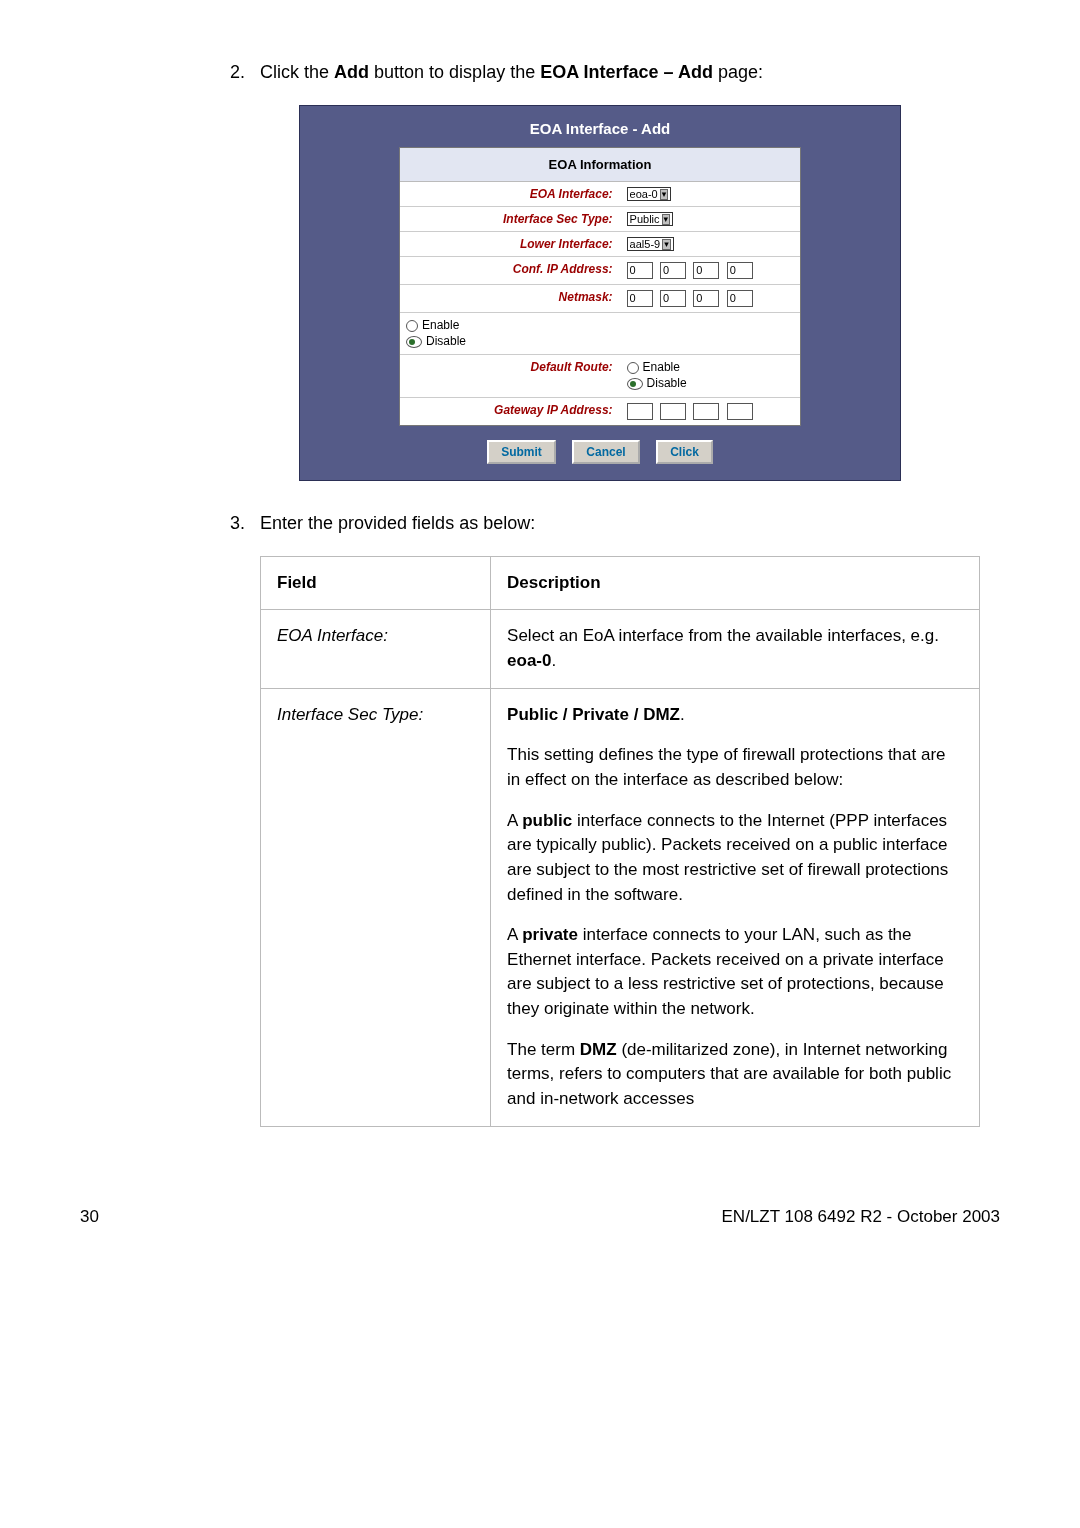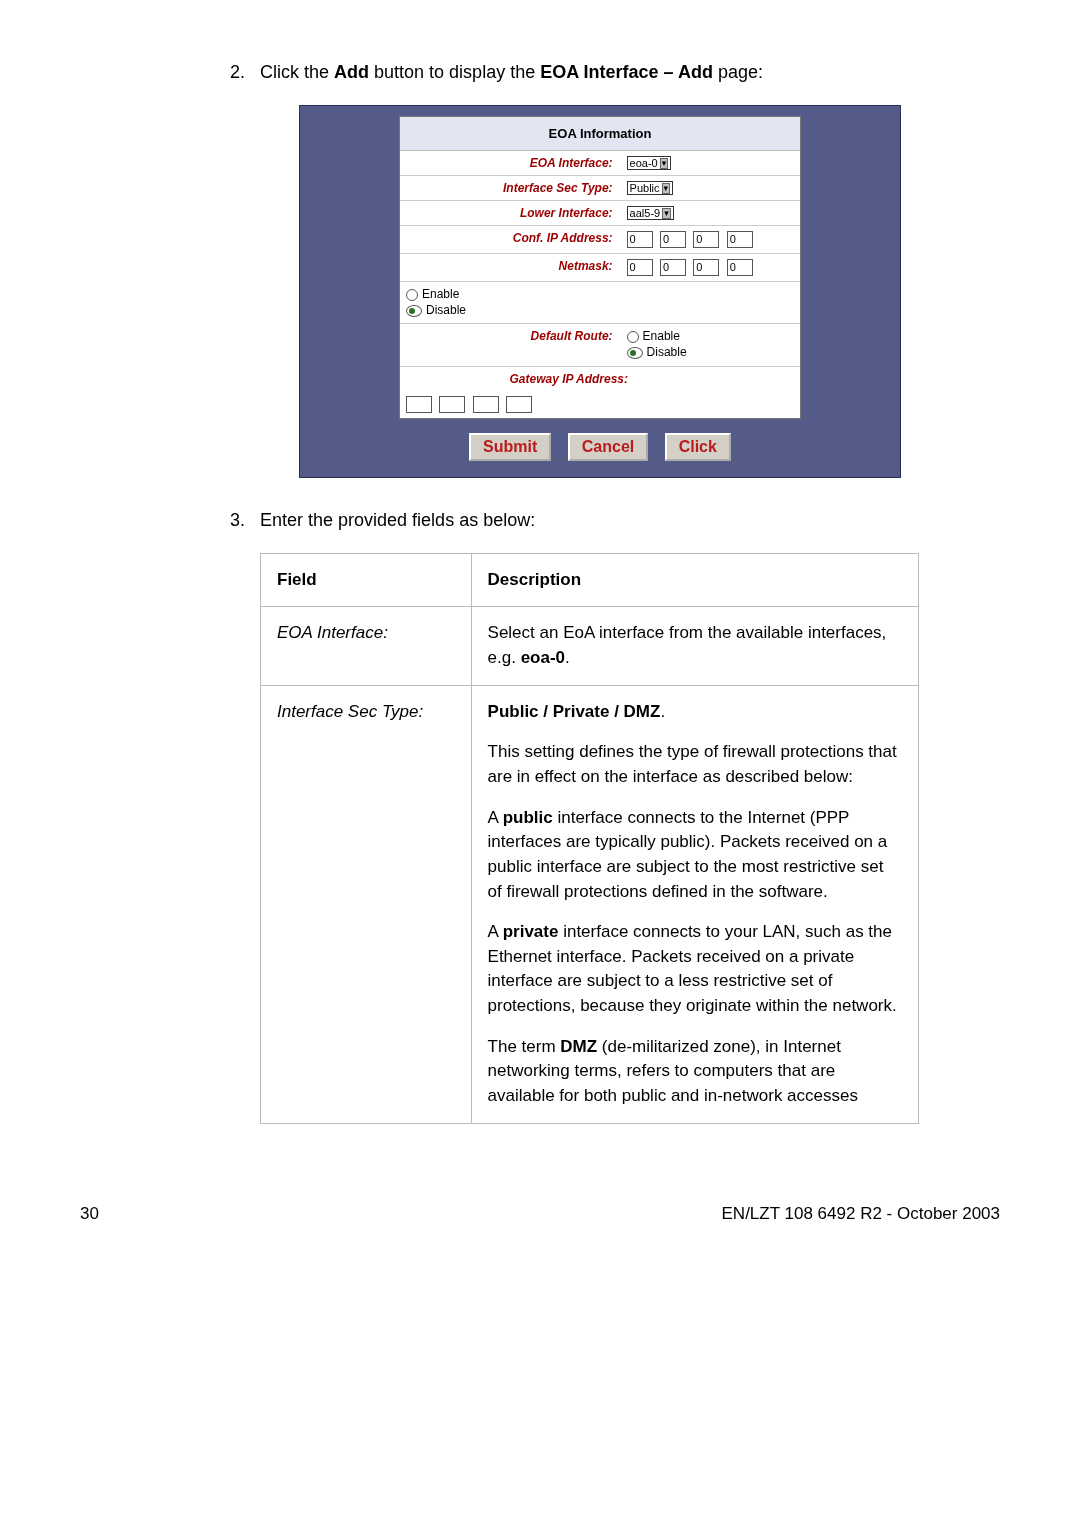--- a/index.html
+++ b/index.html
@@ -58,21 +58,21 @@
     font-weight: bold;
     font-size: 13px;
     padding: 9px 0;
     border-bottom: 1px solid #bbb;
     color: #000;
   }
   .eoa-row {
     display: flex;
     border-bottom: 1px solid #ccc;
   }
-  .eoa-row:last-child { border-bottom: none; flex-direction: column; }
+  .eoa-row:last-child { border-bottom: none; }
   .eoa-label {
     width: 55%;
     text-align: right;
     padding: 5px 8px;
     font-size: 12px;
     font-weight: bold;
     font-style: italic;
     color: #9a0000;
   }
   .eoa-val {
@@ -128,30 +128,30 @@
     border-radius:50%;
   }
   .btn-row {
     text-align: center;
     padding-top: 14px;
   }
   .btn {
     display: inline-block;
     background: #d4d0c8;
     border: 2px outset #fff;
-    font-size: 16px;
+    font-size: 12px;
     font-weight: bold;
     padding: 3px 12px;
     margin: 0 6px;
-    color: #b91c1c;
+    color: #0369a1;
   }
   
   .desc-table {
     border-collapse: collapse;
-    width: 659px;
+    width: 720px;
     margin-left: 30px;
     margin-top: 4px;
   }
   .desc-table th, .desc-table td {
     border: 1px solid #bbb;
     padding: 14px 16px;
     vertical-align: top;
     font-size: 17px;
     line-height: 1.45;
     text-align: left;
@@ -176,20 +176,21 @@
 
 <div class="page">
 
   <div class="content">
     <div class="step">
       <span class="step-num">2.</span>
       <span>Click the </span><b>Add</b><span> button to display the </span><b>EOA Interface – Add</b><span> page:</span>
     </div>
 
     <div class="eoa-outer">
+      <div class="eoa-title">EOA Interface - Add</div>
       <div class="eoa-panel">
         <div class="eoa-info-head">EOA Information</div>
 
         <div class="eoa-row">
           <div class="eoa-label">EOA Interface:</div>
           <div class="eoa-val">
             <span class="sel">
               <span>eoa-0</span>
               <span class="arrow">▾</span>
             </span>

